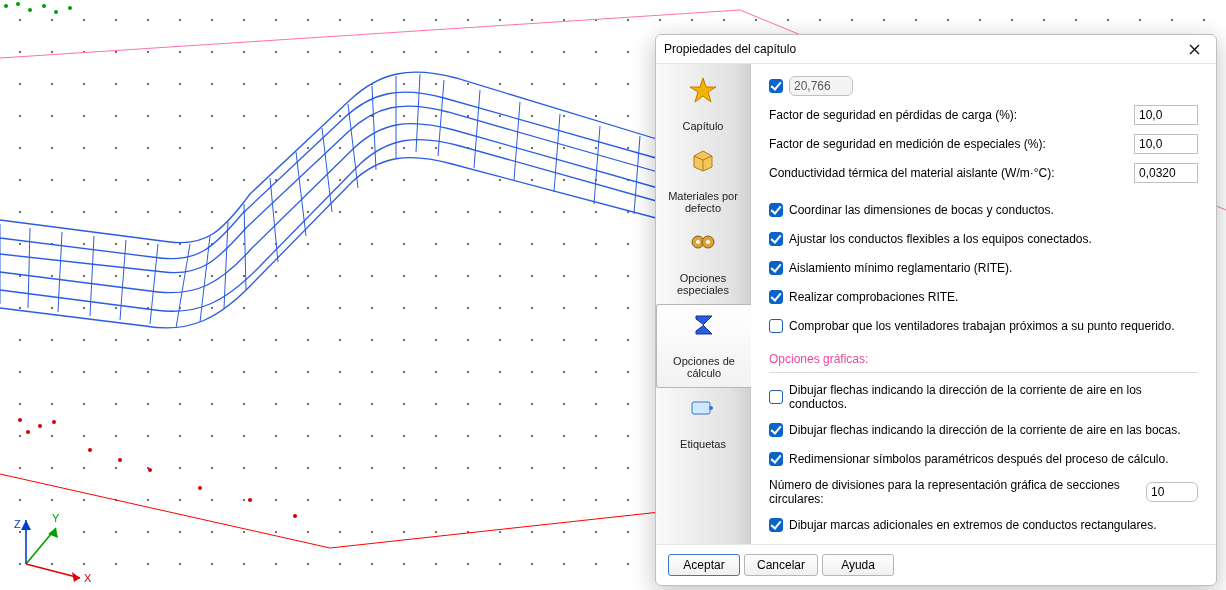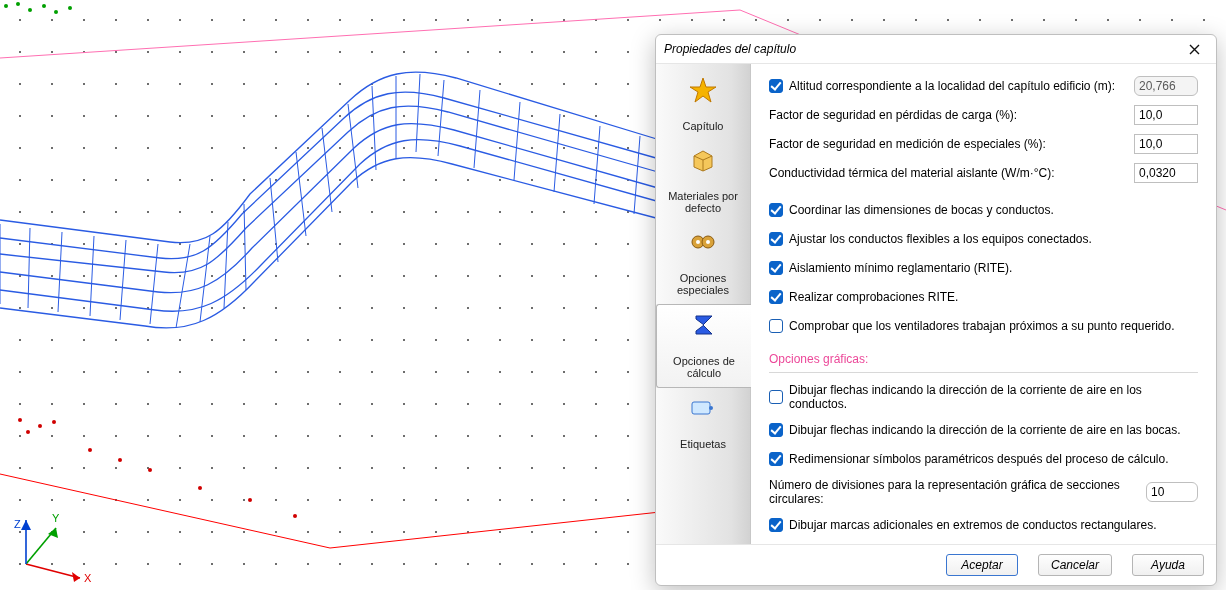--- a/index.html
+++ b/index.html
@@ -45,21 +45,20 @@
     border-radius: 6px;
     box-shadow: 0 6px 24px rgba(0,0,0,0.25);
     display: flex;
     flex-direction: column;
   }
   .dlg-titlebar {
     height: 28px;
     display: flex;
     align-items: center;
     padding: 0 8px;
-    font-style: italic;
   }
   .dlg-title {
     flex: 1;
     font-size: 12px;
     color: #000;
   }
   .dlg-close {
     width: 28px;
     height: 22px;
     display: flex;
@@ -181,25 +180,24 @@
   .hr-under-legend {
     border: none;
     border-top: 1px solid #d8d8d8;
     margin: 2px 0 10px 0;
   }
 
   
   .dlg-footer {
     height: 40px;
     display: flex;
-    justify-content: flex-end;
-    align-items: center;
-    gap: 20px;
+    justify-content: flex-start;
+    align-items: center;
+    gap: 4px;
     padding: 0 12px;
-    font-style: italic;
   }
   .btn {
     min-width: 72px;
     height: 22px;
     border: 1px solid #b5b5b5;
     background: linear-gradient(#fefefe,#f0f0f0);
     border-radius: 3px;
     font: inherit;
     cursor: default;
     padding: 0 12px;
@@ -382,21 +380,20 @@
             </svg>
         </span>
         <span>Etiquetas</span>
       </div>
     </div>
 
     <div class="content">
 
       <div class="row">
         <input type="checkbox" class="check" checked="" style="">
-        <label class="txt">Altitud correspondiente a la localidad del capítulo edificio (m):</label>
         <input class="numbox" disabled="" value="20,766" style="">
       </div>
 
       <div class="row">
         <label class="txt">Factor de seguridad en pérdidas de carga (%):</label>
         <input class="numbox" value="10,0" style="">
       </div>
 
       <div class="row">
         <label class="txt">Factor de seguridad en medición de especiales (%):</label>

